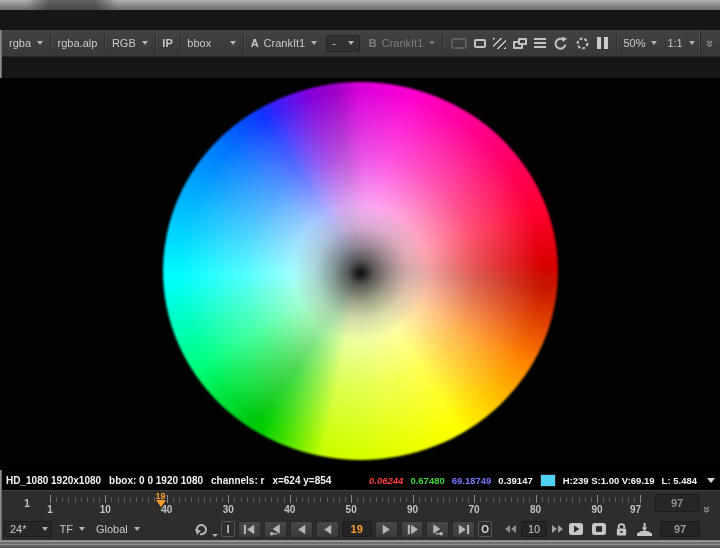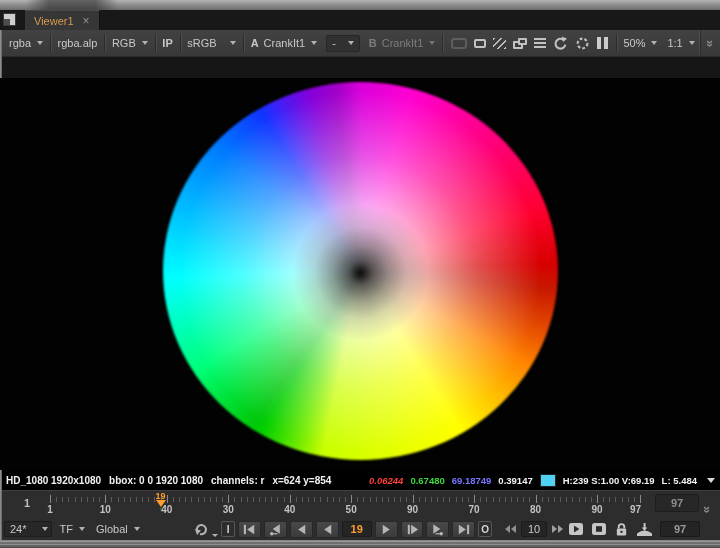--- a/index.html
+++ b/index.html
@@ -119,27 +119,20 @@
 </style>
 </head>
 <body>
 
 <div id="root">
 
   <div class="top-strip">
       <div class="smudge"></div>
     </div>
 
-  <div class="tab-bar">
-    <div class="pane-icon"></div>
-    <div class="tab">
-      <span class="tab-label">Viewer1</span>
-      <span class="tab-close">×</span>
-    </div>
-  </div>
 
   <div class="toolbar1">
     <div class="titem">
       <span>rgba</span>
         <span class="caret"></span>
     </div>
     <div class="divider"></div>
     <div class="titem">
       <span>rgba.alp</span>
     </div>
@@ -147,21 +140,21 @@
     <div class="titem">
       <span>RGB</span>
         <span class="caret"></span>
     </div>
     <div class="divider"></div>
     <div class="titem bold">
       <span>IP</span>
     </div>
     <div class="divider"></div>
     <div class="titem wide-select">
-      <span>sRGB</span>
+      <span>bbox</span>
         <span class="caret"></span>
     </div>
     <div class="divider"></div>
     <div class="titem bold">
         <span>A</span>
       </div>
     <div class="titem" style="padding-left:0">
       <span>CrankIt1</span>
         <span class="caret"></span>
     </div>

